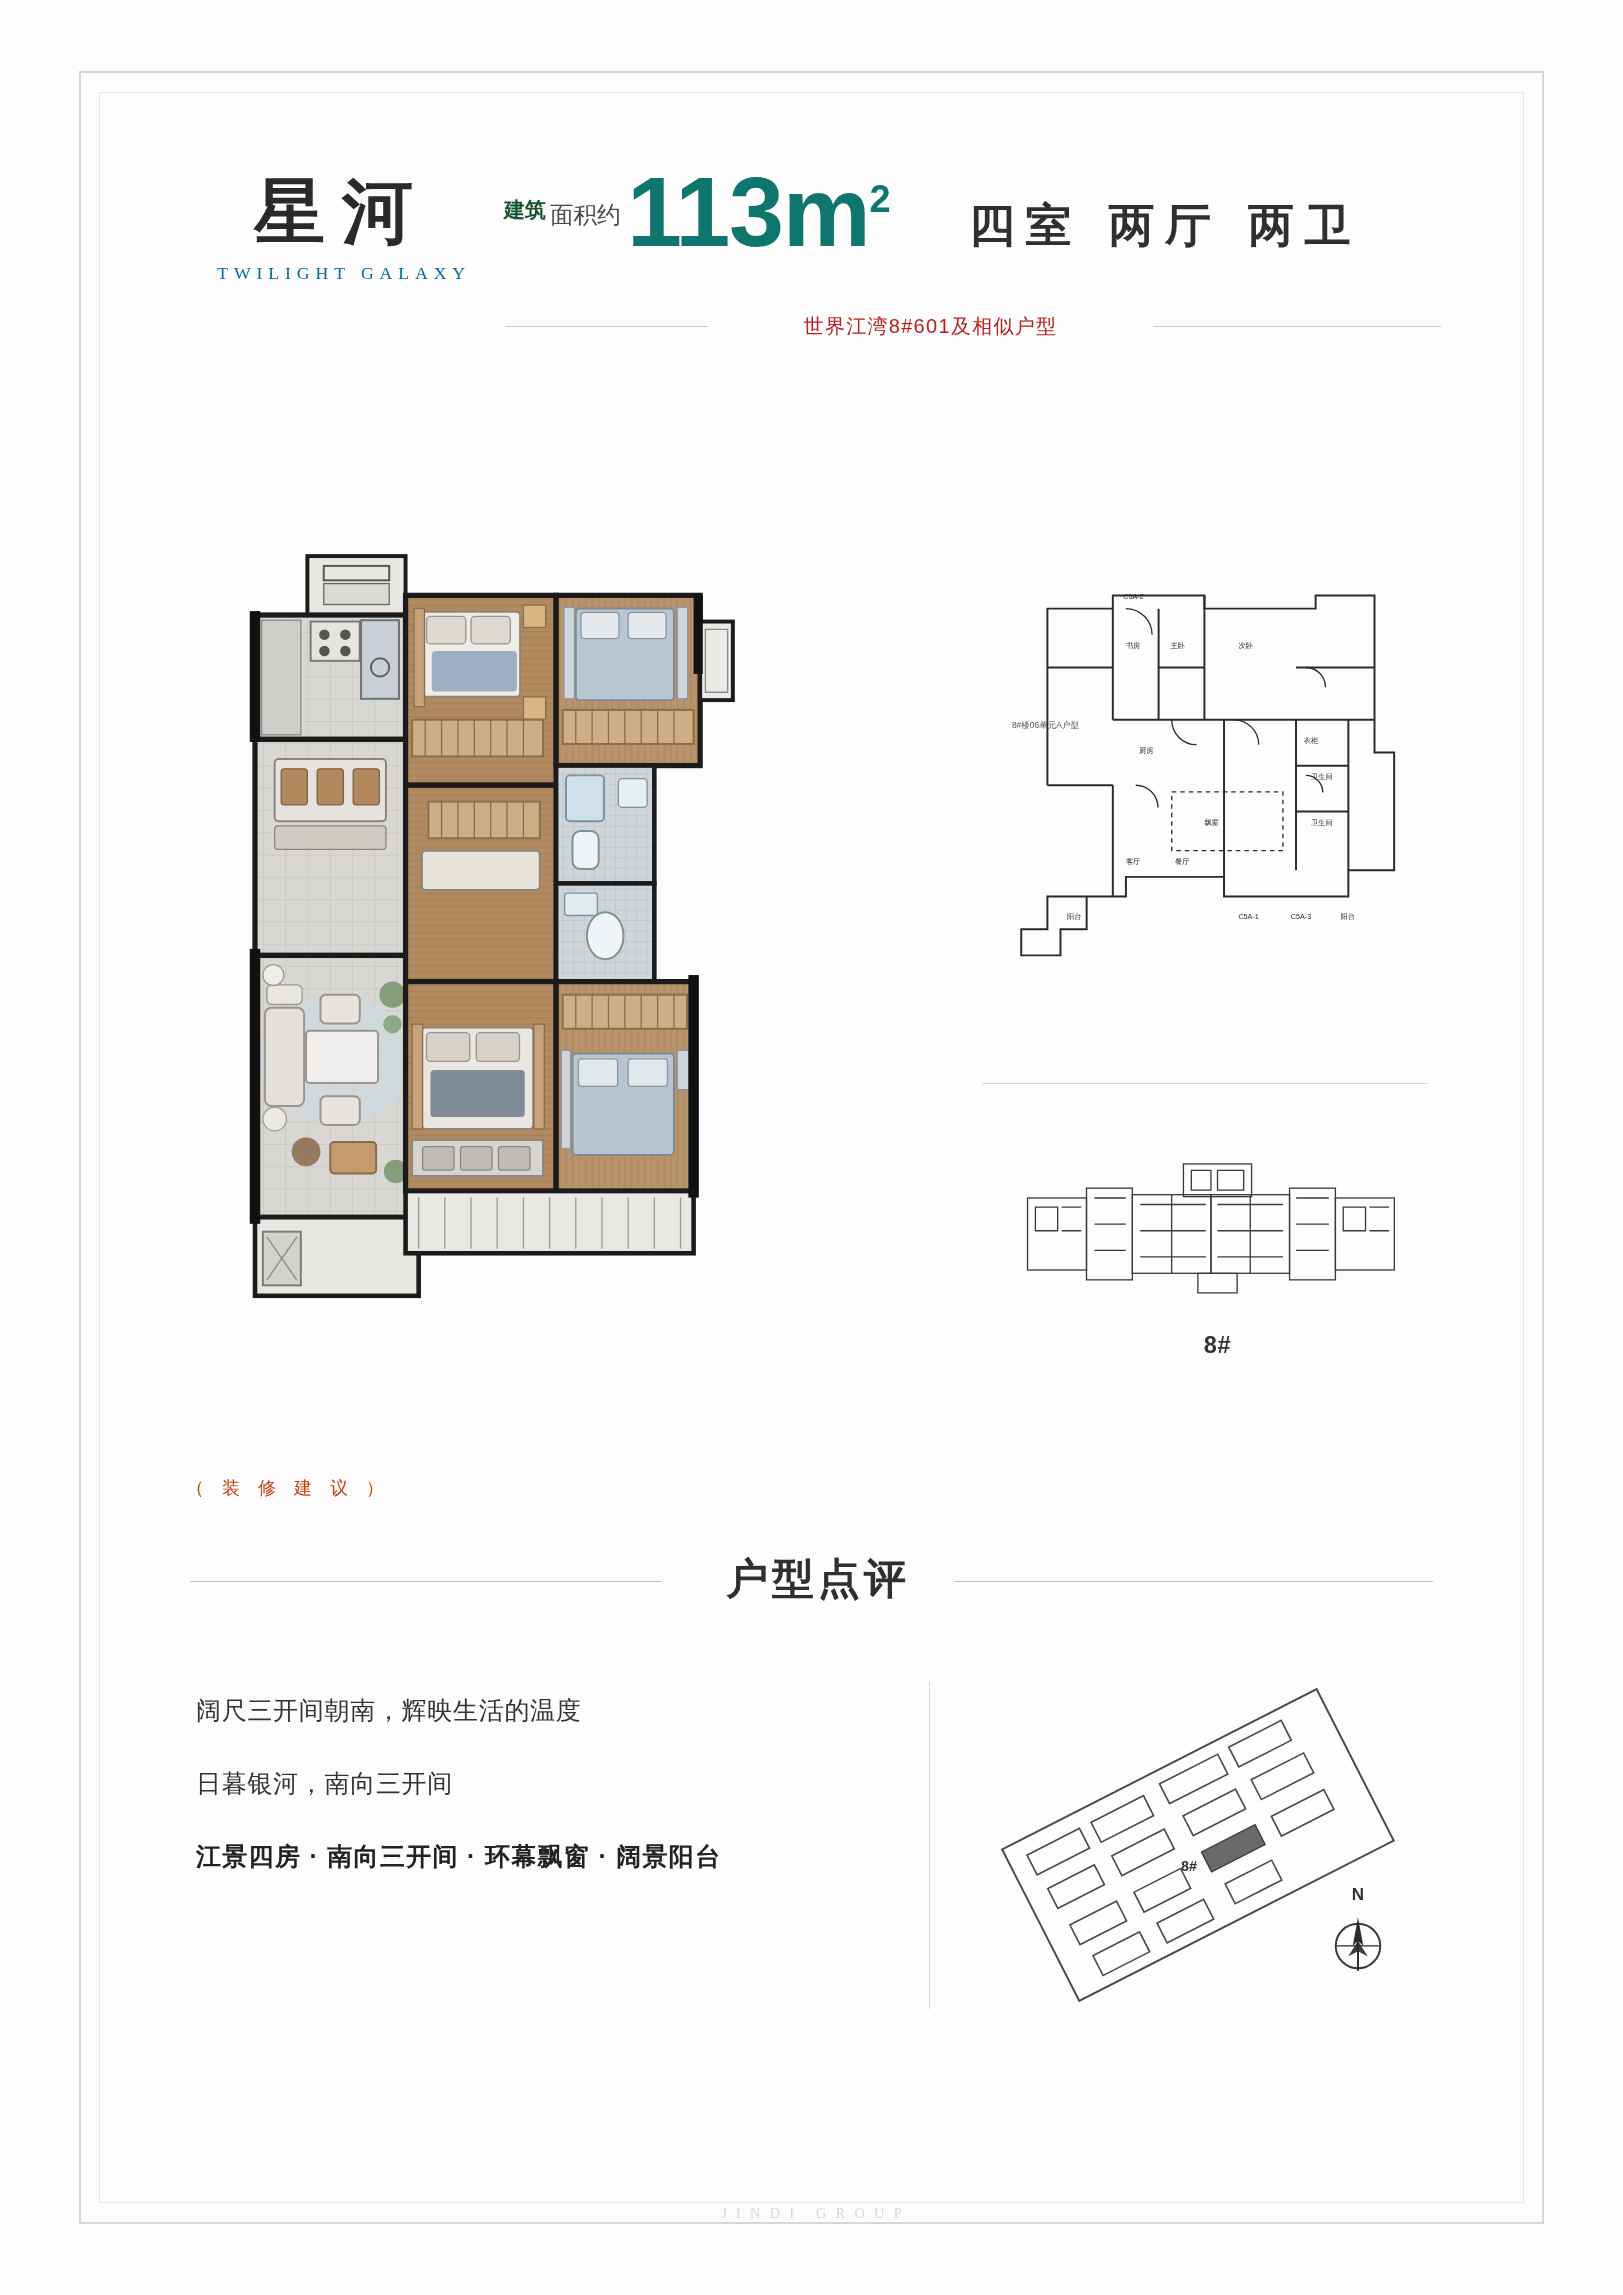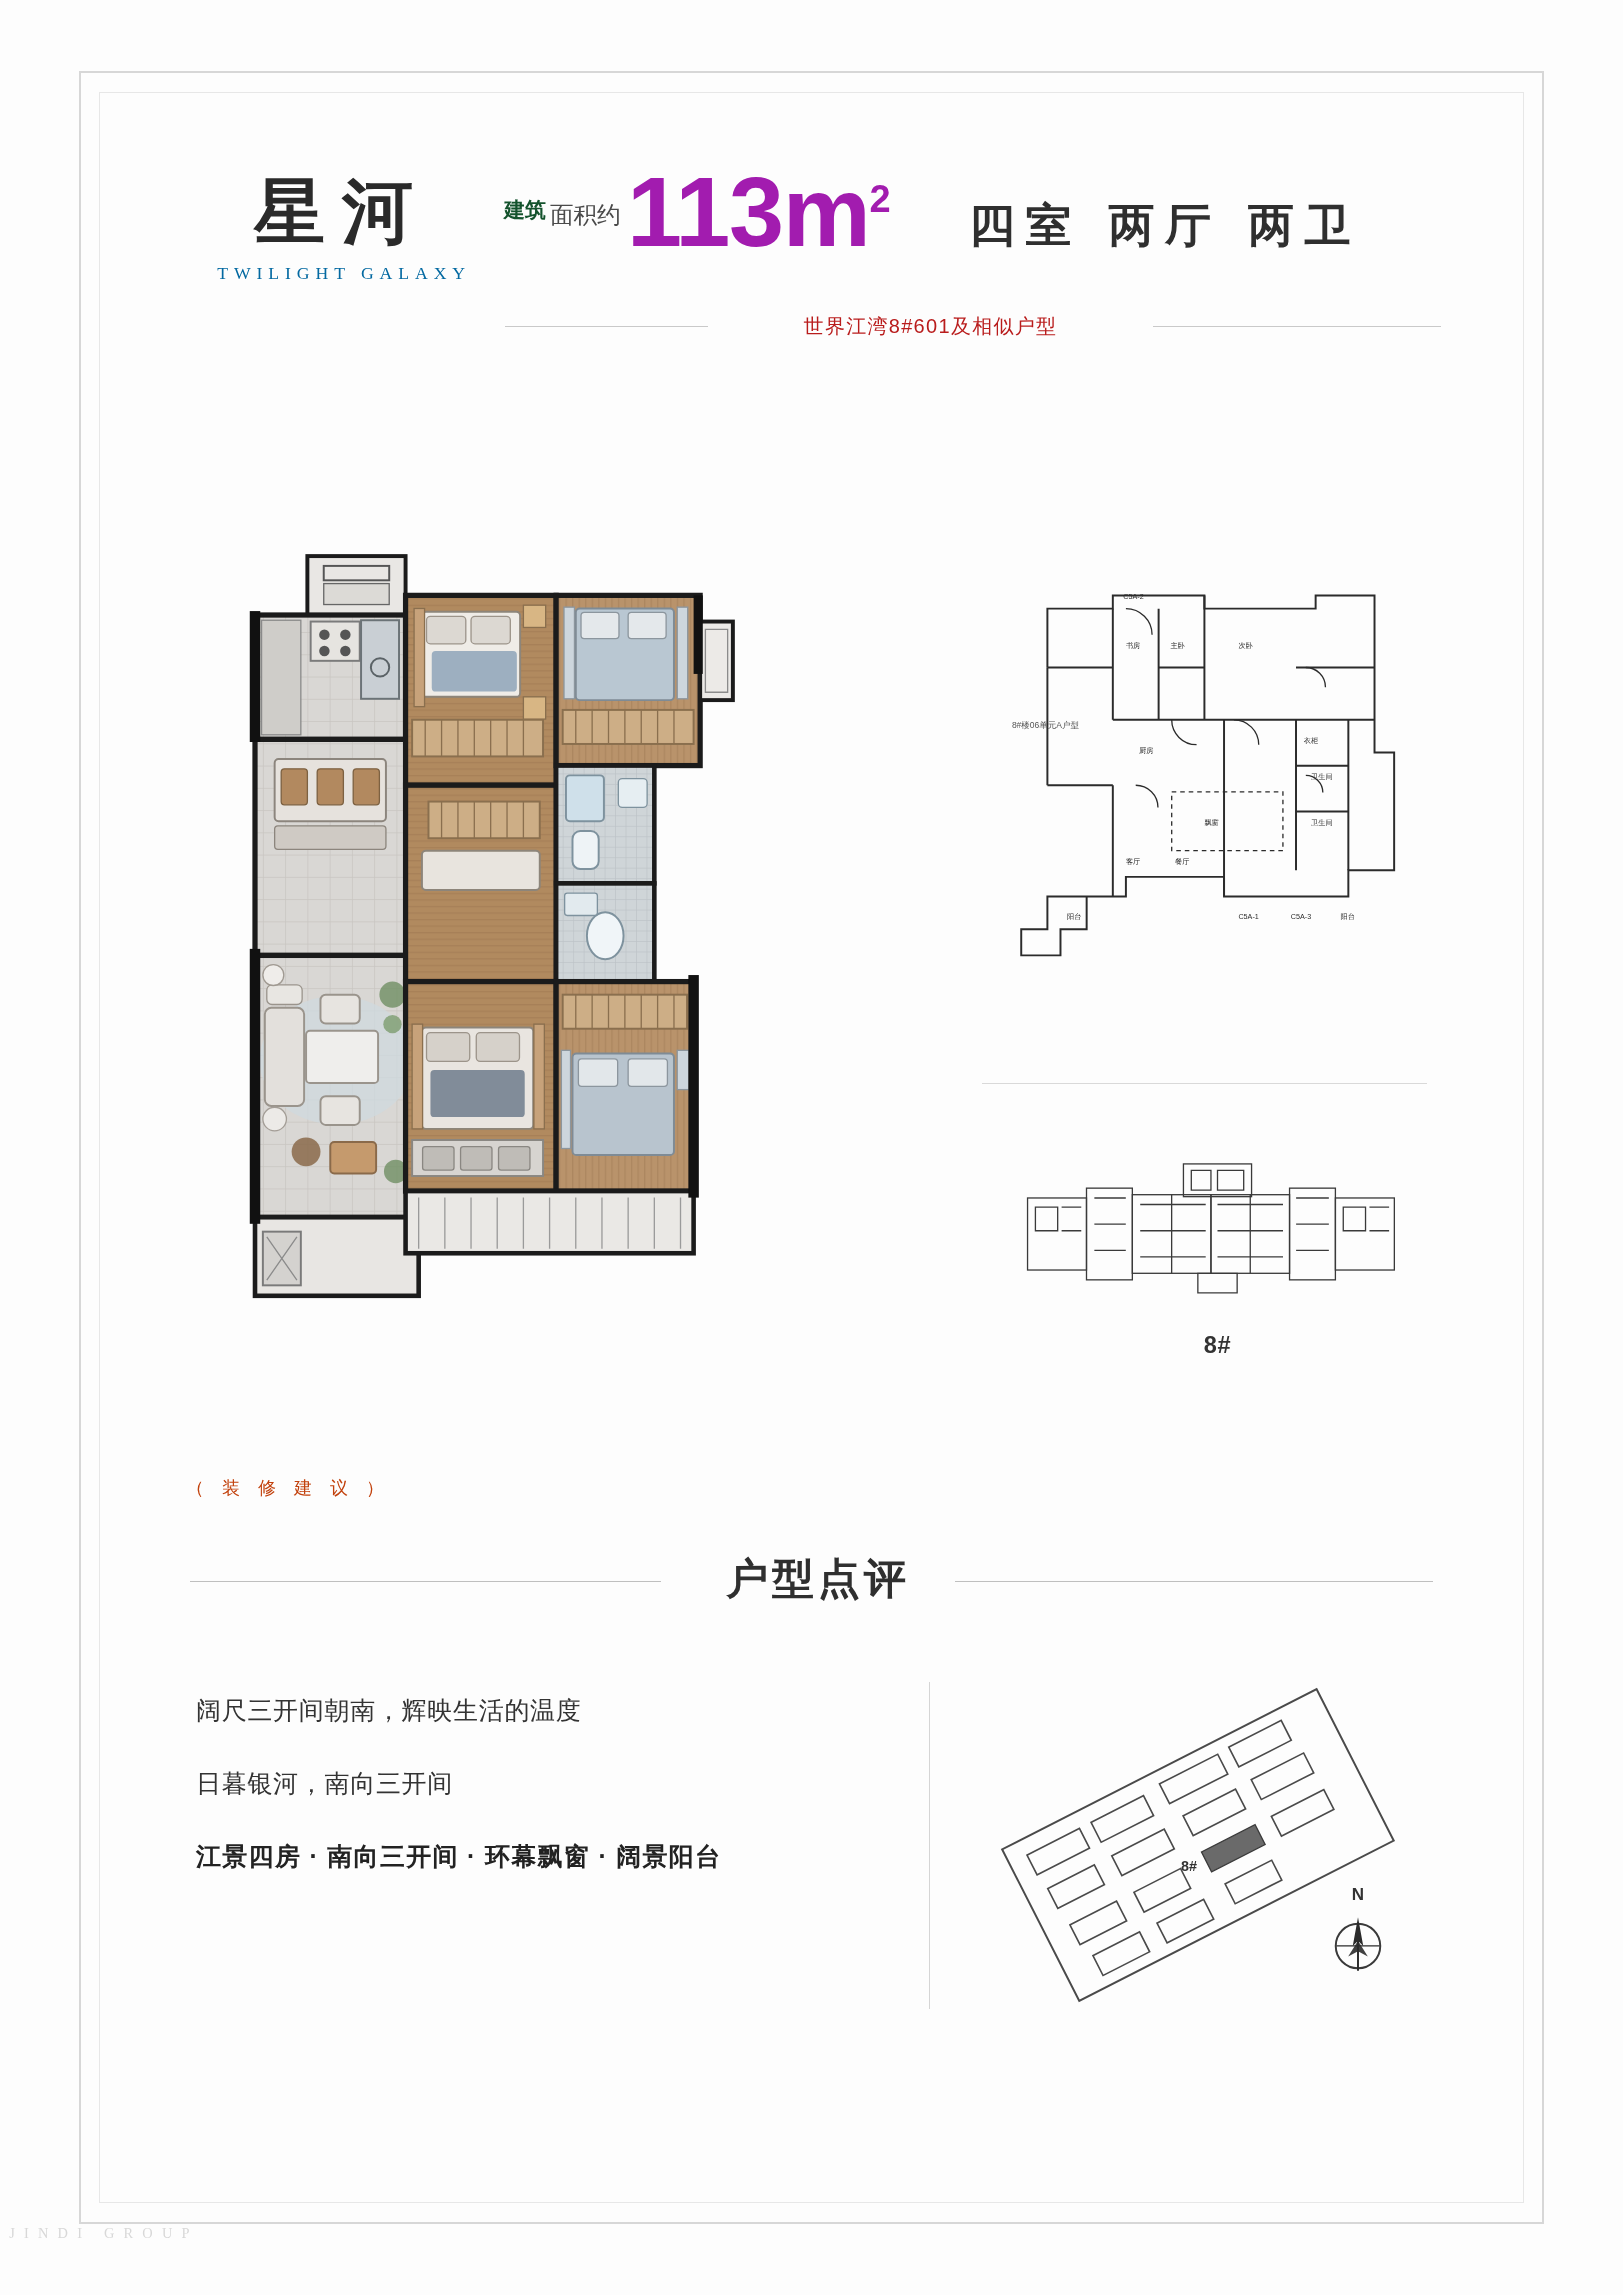--- a/index.html
+++ b/index.html
@@ -55,21 +55,21 @@
   .hl-kv .col{
     font-family:"DejaVu Serif","Liberation Serif",serif;
     font-size:21px;line-height:1.16;color:#14532d;font-weight:700;
   }
   .hl-kv .col.small{
     font-size:23.6px;line-height:1.2;font-weight:400;color:#4a4a4a;padding-top:2.6px;
   }
   .hl-area{
     position:absolute;left:123px;top:-9.2px;
     font-family:"Liberation Sans","DejaVu Sans",sans-serif;
-    font-size:99px;font-weight:700;color:#a21caf;letter-spacing:-1.3px;text-align:center;
+    font-size:99px;font-weight:700;color:#0f766e;letter-spacing:-1.3px;text-align:center;
   }
   .hl-area sup{
     font-size:38px;font-weight:700;vertical-align:super;letter-spacing:0;
   }
   .hl-rooms{
     position:absolute;left:465px;top:31px;
     font-family:"DejaVu Serif","Liberation Serif",serif;
     font-size:46px;font-weight:700;color:#2f2f2f;letter-spacing:10.5px;
   }
   .sub-line{
@@ -151,25 +151,24 @@
   .site-tag{
     position:absolute;left:1181px;top:1858px;font-size:14.4px;color:#333;font-weight:600;
   }
   .north{
     position:absolute;left:1322px;top:1885px;width:72px;height:98px;text-align:center;
   }
   .north .n{font-size:17px;color:#333;font-weight:600;margin-bottom:2.6px;}
 
   
   .footer{
-    position:absolute;left:0;top:2205px;width:1623px;
+    position:absolute;left:0;top:2205px;width:1623px;text-align:center;
     font-family:"Liberation Serif","DejaVu Serif",serif;
     font-size:14.4px;letter-spacing:9.2px;color:#d8d8d8;
     text-indent:9.2px;
-    margin-top:20px;
   }
 </style>
 </head>
 <body>
 
 <div class="page">
 
   <div class="outer-frame"></div>
   <div class="inner-frame"></div>
 

